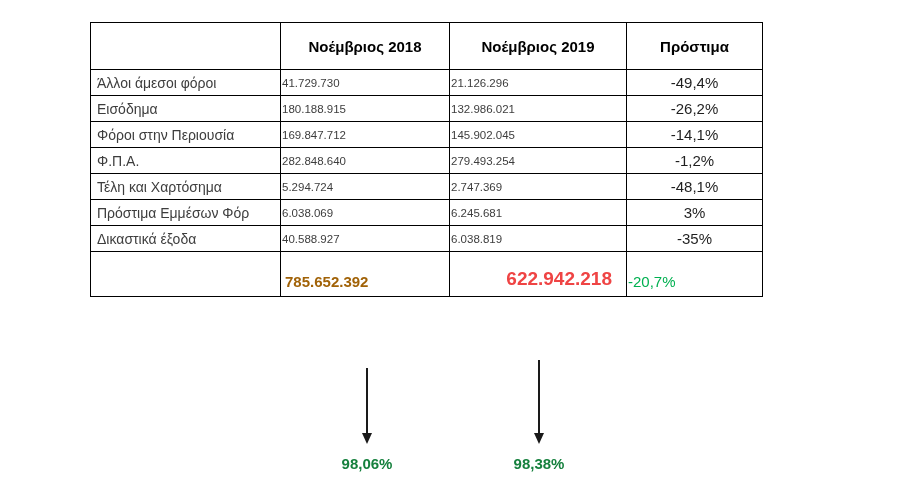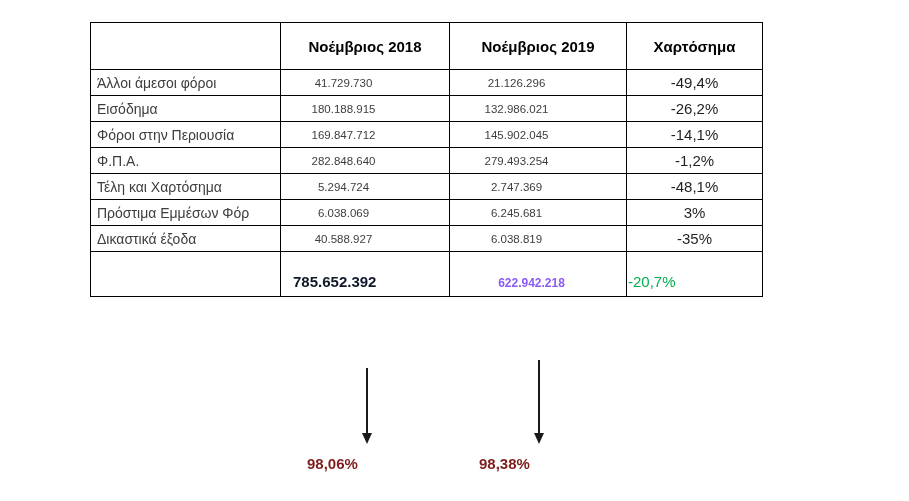--- a/index.html
+++ b/index.html
@@ -27,34 +27,34 @@
   th.col-head {
     font-size: 15px; font-weight: bold; color: #000000;
     text-align: center; vertical-align: middle;
   }
   td.cell-label {
     font-size: 14px; color: #3d3d3d;
     text-align: left; padding-left: 6px; vertical-align: middle;
   }
   td.cell-num {
     font-size: 11.5px; color: #3d3d3d;
-    text-align: center; padding-right: 44px; vertical-align: middle; margin-top: 39px;
+    text-align: left; padding-right: 44px; vertical-align: middle; margin-top: 39px;
   }
   td.cell-change {
     font-size: 15px; color: #1f1f1f;
     text-align: center; vertical-align: middle;
   }
   tr.total-row td { vertical-align: bottom; padding-bottom: 6px; }
   td.total-2018 {
-    font-size: 15px; font-weight: bold; color: #0f172a;
-    text-align: left; padding-left: 12px;
+    font-size: 15px; font-weight: bold; color: #a16207;
+    text-align: left; padding-left: 4px;
   }
   td.total-2019 {
-    font-size: 12px; font-weight: bold; color: #8b5cf6;
-    text-align: center; padding-right: 14px;
+    font-size: 19px; font-weight: bold; color: #ef4444;
+    text-align: right; padding-right: 14px;
   }
   td.total-change {
     font-size: 15px; color: #00b050;
   }
 
   .arrow {
     position: absolute; width: 12px;
     display: flex; flex-direction: column; align-items: center;
   }
   .arrow-2018 { left: 361px; top: 368px; }   
@@ -64,21 +64,21 @@
   .arrow-2019 .arrow-line { height: 73px; }
   .arrow-head {
     width: 0; height: 0;
     border-left: 5.5px solid transparent;
     border-right: 5.5px solid transparent;
     border-top: 11px solid #1a1a1a;
   }
 
   .arrow-label {
     position: absolute; top: 455px; width: 120px;
-    font-size: 15px; font-weight: bold; color: #7f1d1d;
+    text-align: center; font-size: 15px; font-weight: bold; color: #15803d;
   }
   .label-2018 { left: 307px; }  
   .label-2019 { left: 479px; }  
 </style>
 </head>
 <body>
 
 <div class="canvas">
 
   <table class="tax-table">
@@ -86,21 +86,21 @@
       <col style="width:190px">
         <col style="width:169px">
         <col style="width:177px">
         <col style="width:136px">
     </colgroup>
     <thead>
       <tr class="header-row">
         <th class="col-head"></th>
         <th class="col-head">Νοέμβριος 2018</th>
         <th class="col-head">Νοέμβριος 2019</th>
-        <th class="col-head">Χαρτόσημα</th>
+        <th class="col-head">Πρόστιμα</th>
       </tr>
     </thead>
     <tbody>
       <tr class="data-row">
         <td class="cell-label">Άλλοι άμεσοι φόροι</td>
         <td class="cell-num">41.729.730</td>
         <td class="cell-num">21.126.296</td>
         <td class="cell-change">-49,4%</td>
       </tr>
       <tr class="data-row">

